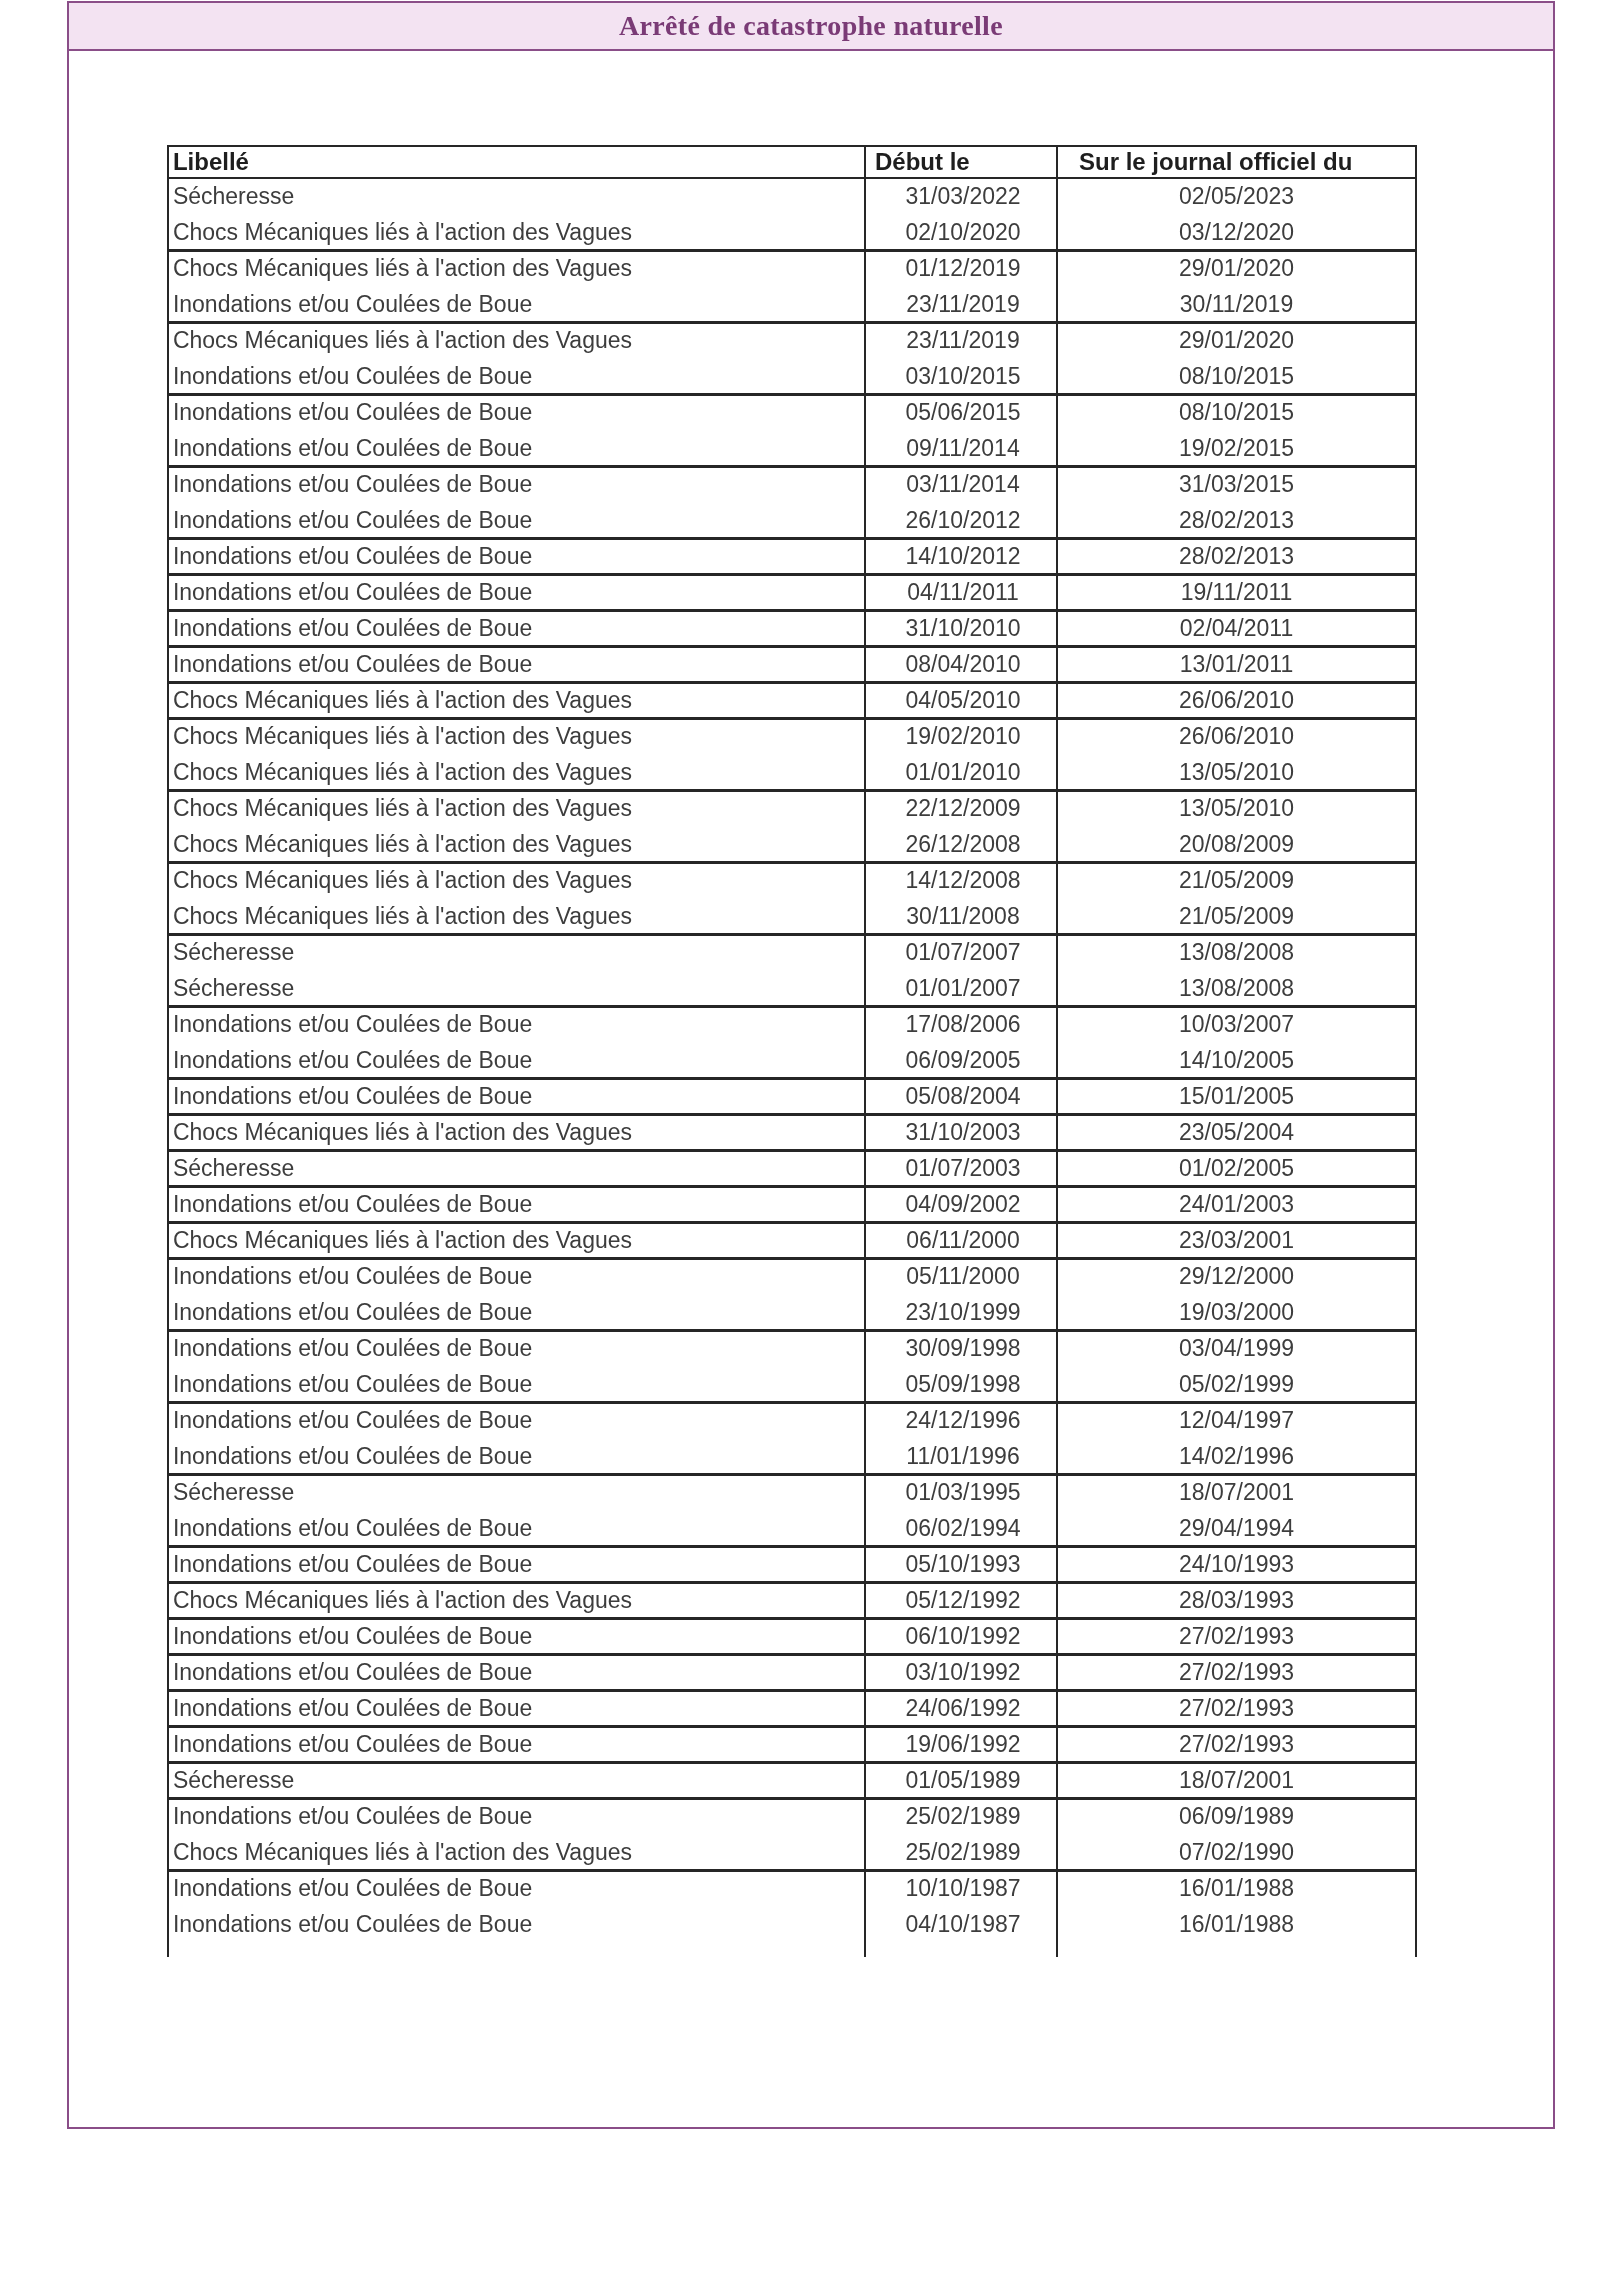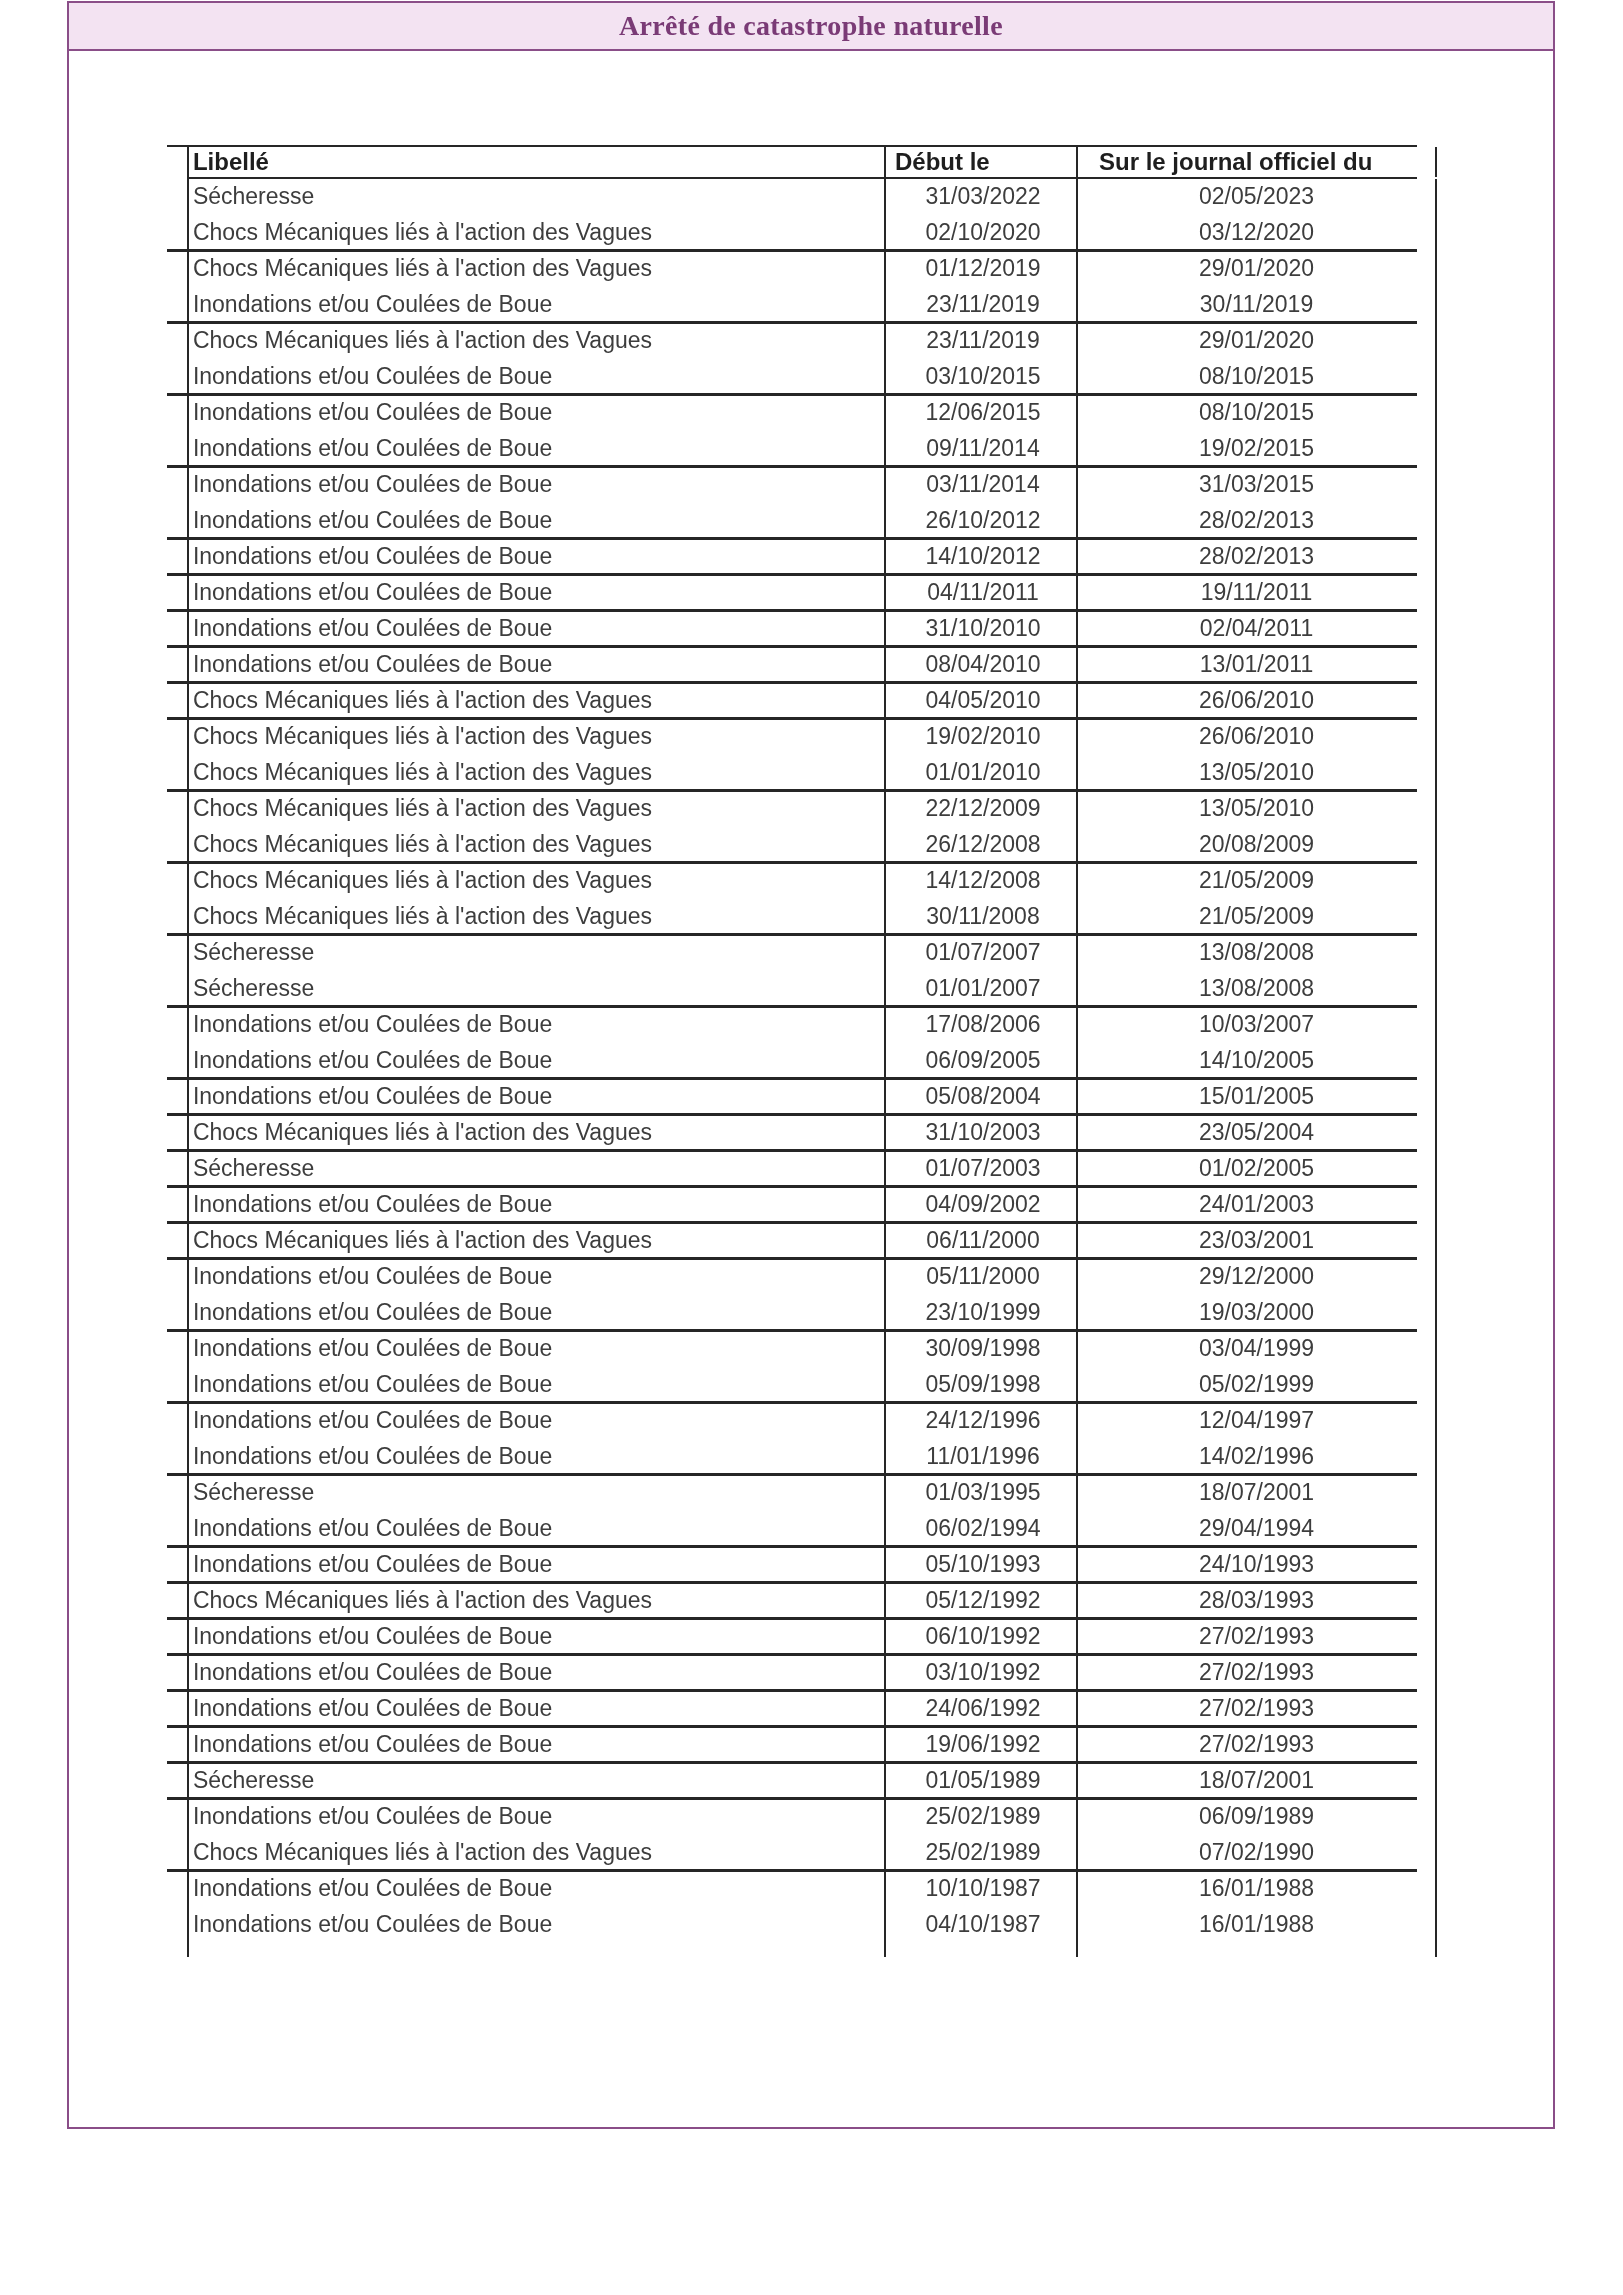--- a/index.html
+++ b/index.html
@@ -31,21 +31,21 @@
   .page-title{
     font-family:"Liberation Serif", serif;font-weight:bold;
     font-size:28px;color:var(--title-text);letter-spacing:0.3px;
   }
   .cat-table{
     position:absolute;left:167px;top:145px;width:1250px;
     border-top:2px solid var(--table-line);box-sizing:border-box;
     font-size:23px;color:var(--body-text);
   }
   .row{
-    display:grid;grid-template-columns:697px 192px 361px;margin-left:20px;
+    display:grid;grid-template-columns:697px 192px 361px;
   }
   .cell{
     display:flex;align-items:center;height:100%;box-sizing:border-box;
     white-space:nowrap;overflow:hidden;
   }
   .cl{border-left:2px solid var(--table-line);padding-left:3.9px;justify-content:flex-start;}
   .cm{border-left:2px solid var(--table-line);justify-content:center;padding-left:4px;}
   .cr{border-left:2px solid var(--table-line);border-right:2px solid var(--table-line);justify-content:center;}
   .hrow{
     height:29.5px;border-bottom:2.6px solid var(--table-line);
@@ -110,21 +110,21 @@
         </div>
         <div class="row line">
           <div class="cell cl">Inondations et/ou Coulées de Boue</div>
           <div class="cell cm">03/10/2015</div>
           <div class="cell cr">08/10/2015</div>
         </div>
       </div>
       <div class="tgroup">
         <div class="row line">
           <div class="cell cl">Inondations et/ou Coulées de Boue</div>
-          <div class="cell cm">12/06/2015</div>
+          <div class="cell cm">05/06/2015</div>
           <div class="cell cr">08/10/2015</div>
         </div>
         <div class="row line">
           <div class="cell cl">Inondations et/ou Coulées de Boue</div>
           <div class="cell cm">09/11/2014</div>
           <div class="cell cr">19/02/2015</div>
         </div>
       </div>
       <div class="tgroup">
         <div class="row line">

